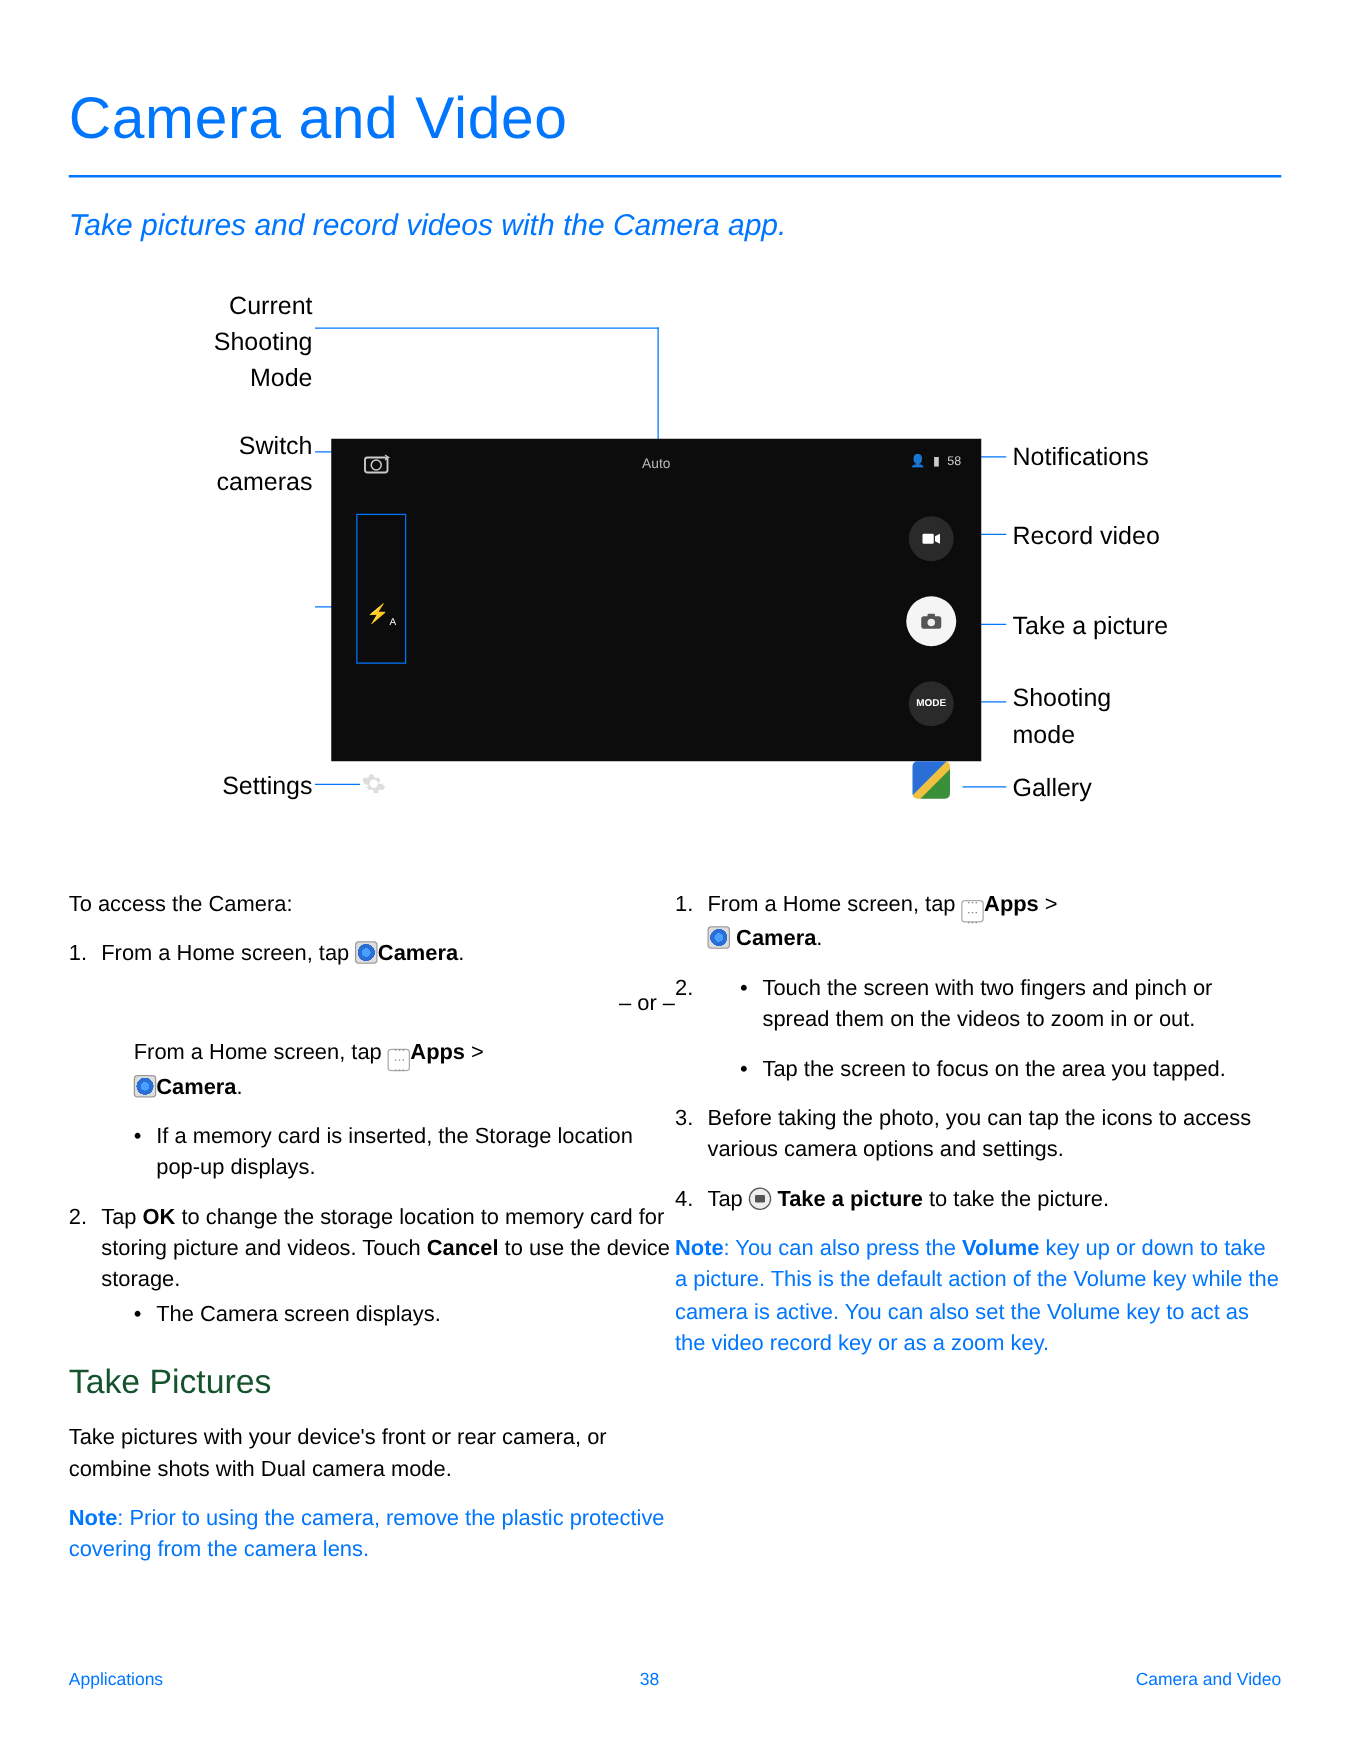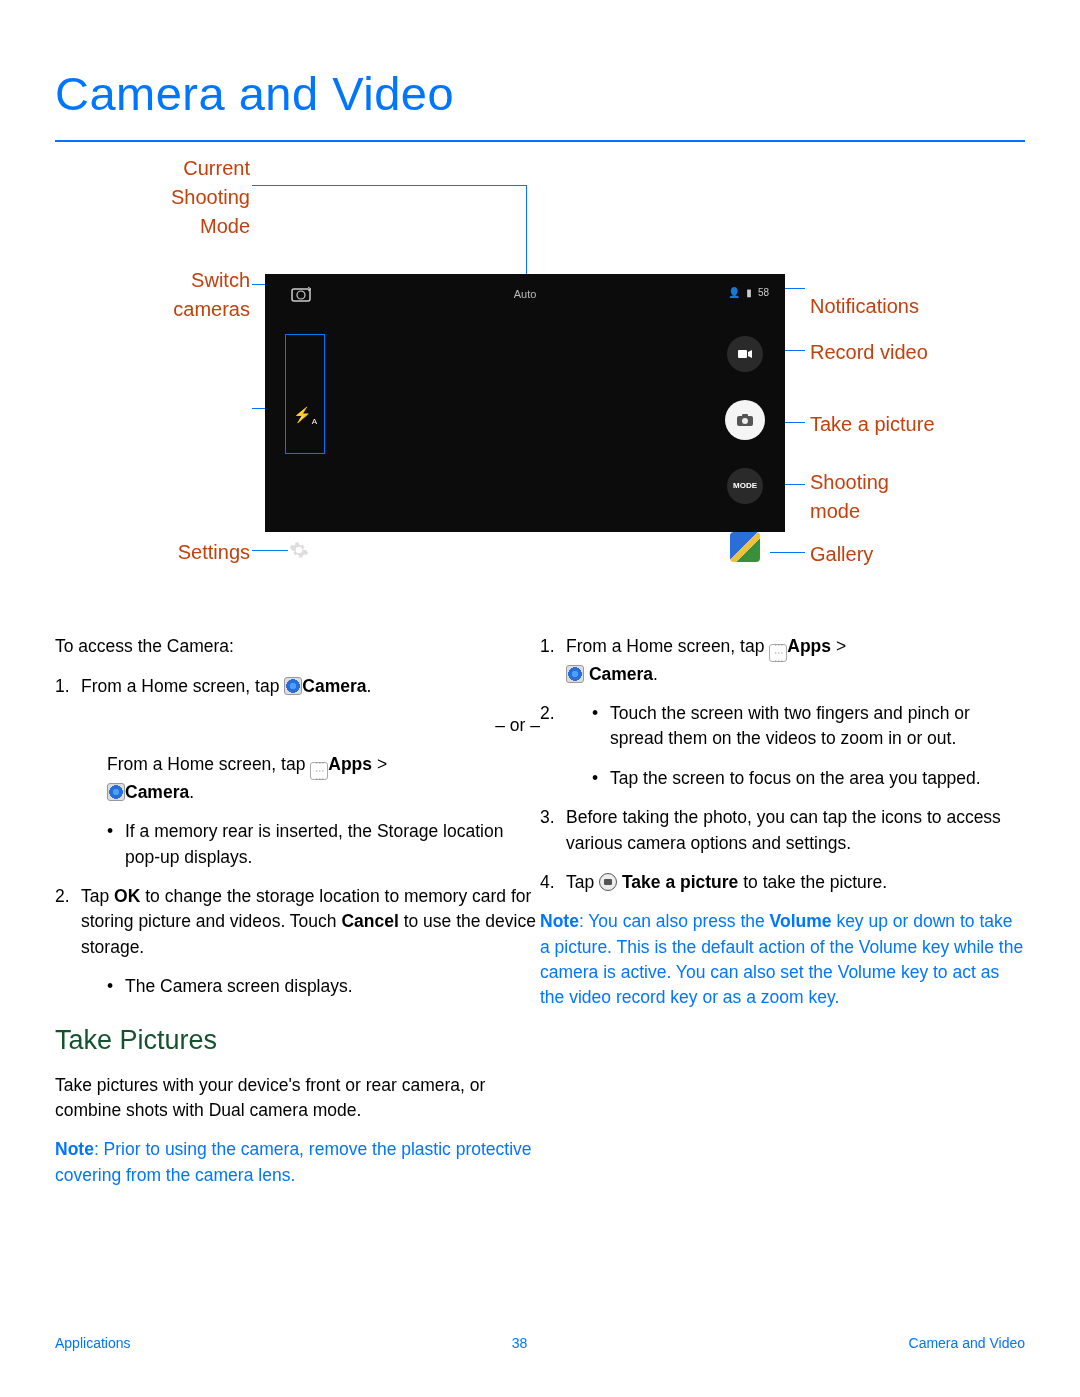--- a/index.html
+++ b/index.html
@@ -61,21 +61,21 @@
   .gear-icon { position:absolute; left:24px; top:266px; }
   .gear-icon svg { width:20px; height:20px; }
   .rb-col { position:absolute; right:20px; top:62px; display:flex; flex-direction:column; gap:28px; align-items:center;}
   .circ { width:36px; height:36px; border-radius:50%; display:flex; align-items:center; justify-content:center; font-size:10px; font-weight:bold;}
   .circ.dark { background:#2a2a2a; color:#fff; }
   .circ.white { background:#f5f5f5; color:#333; width:40px; height:40px;}
   .circ.mode { background:#2a2a2a; color:#fff; font-size:8px;}
   .gallery-thumb { width:30px; height:30px; border-radius:4px; background:linear-gradient(135deg,#2a6fd8 45%,#f0c040 46%,#f0c040 60%,#3a8f3a 61%);}
   
   
-  .lbl { position:absolute; font-size:20px; color:#c2410c; }
+  .lbl { position:absolute; font-size:20px; color:#000000; }
   .lbl.left { text-align:right; }
   .line { position:absolute; background:#0076ff; }
   
   
   .cols { display:flex; margin-top:10px;}
   .col { flex:1; font-size:17.5px; }
   .col p { margin-bottom:14px; }
   .ol { list-style:none; }
   .ol > li { position:relative; padding-left:26px; margin-bottom:14px;}
   .ol > li .num { position:absolute; left:0; top:0;}
@@ -95,28 +95,29 @@
   .note { color:#0076ff; }
   .note b { color:#0076ff; }
   
   .footer { position:absolute; bottom:44px; left:55px; right:55px; display:flex; justify-content:space-between; color:#0076ff; font-size:14px;}
 </style>
 </head>
 <body>
 
 <div class="page">
   <h1 class="title">Camera and Video</h1>
+  <p class="subtitle">Take pictures and record videos with the Camera app.</p>
 
   <div class="diagram">
 
     <div class="lbl left" style="left:70px; top:-10px; width:120px;">Current<br>Shooting<br>Mode</div>
     <div class="lbl left" style="left:70px; top:102px; width:120px;">Switch<br>cameras</div>
     <div class="lbl left" style="left:70px; top:374px; width:120px;">Settings</div>
 
-    <div class="lbl" style="left:750px; top:128px;">Notifications</div>
+    <div class="lbl" style="left:750px; top:111px;">Notifications</div>
     <div class="lbl" style="left:750px; top:174px;">Record video</div>
     <div class="lbl" style="left:750px; top:246px;">Take a picture</div>
     <div class="lbl" style="left:750px; top:304px;">Shooting<br>mode</div>
     <div class="lbl" style="left:750px; top:376px;">Gallery</div>
 
     <div class="line" style="left:192px; top:21px; width:275px; height:1px;"></div>
     <div class="line" style="left:466px; top:21px; width:1px; height:92px;"></div>
     <div class="line" style="left:192px; top:120px; width:36px; height:1px;"></div>
     <div class="line" style="left:192px; top:244px; width:34px; height:1px;"></div>
     <div class="line" style="left:192px; top:386px; width:36px; height:1px;"></div>
@@ -172,26 +173,26 @@
     <div class="col">
       <p>To access the Camera:</p>
       <ol class="ol">
         <li><span class="num">1.</span>
           <span>From a Home screen, tap </span><span class="icon-inline icon-camera"></span><b>Camera</b>.
           <p class="sub" style="margin-top:14px;text-align:right;">– or –</p>
           <p class="sub">
             <span>From a Home screen, tap </span><span class="icon-inline icon-apps"></span><b>Apps</b><span> &gt; </span><br><span class="icon-inline icon-camera"></span><b>Camera</b>.
           </p>
           <ul class="bul">
-              <li>If a memory rear is inserted, the Storage location pop-up displays.</li>
+              <li>If a memory card is inserted, the Storage location pop-up displays.</li>
             </ul>
         </li>
         <li><span class="num">2.</span>
           <span>Tap </span><b>OK</b><span> to change the storage location to memory card for storing picture and videos. Touch </span><b>Cancel</b><span> to use the device storage.</span>
-          <ul class="bul" style="margin-top:14px;">
+          <ul class="bul" style="margin-top:2px;">
               <li>The Camera screen displays.</li>
             </ul>
         </li>
       </ol>
       <h2 class="section">Take Pictures</h2>
       <p>Take pictures with your device's front or rear camera, or combine shots with Dual camera mode.</p>
       <p class="note"><b>Note</b><span>: Prior to using the camera, remove the plastic protective covering from the camera lens.</span></p>
     </div>
 
     <div class="col">

